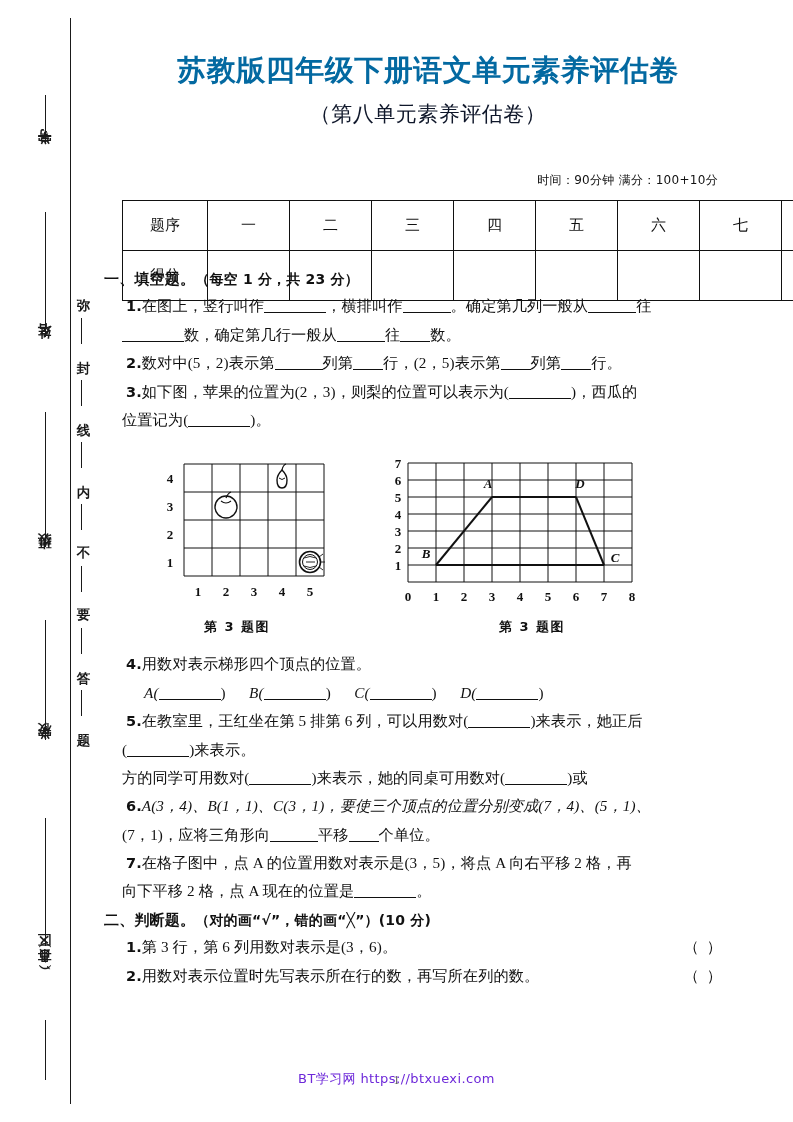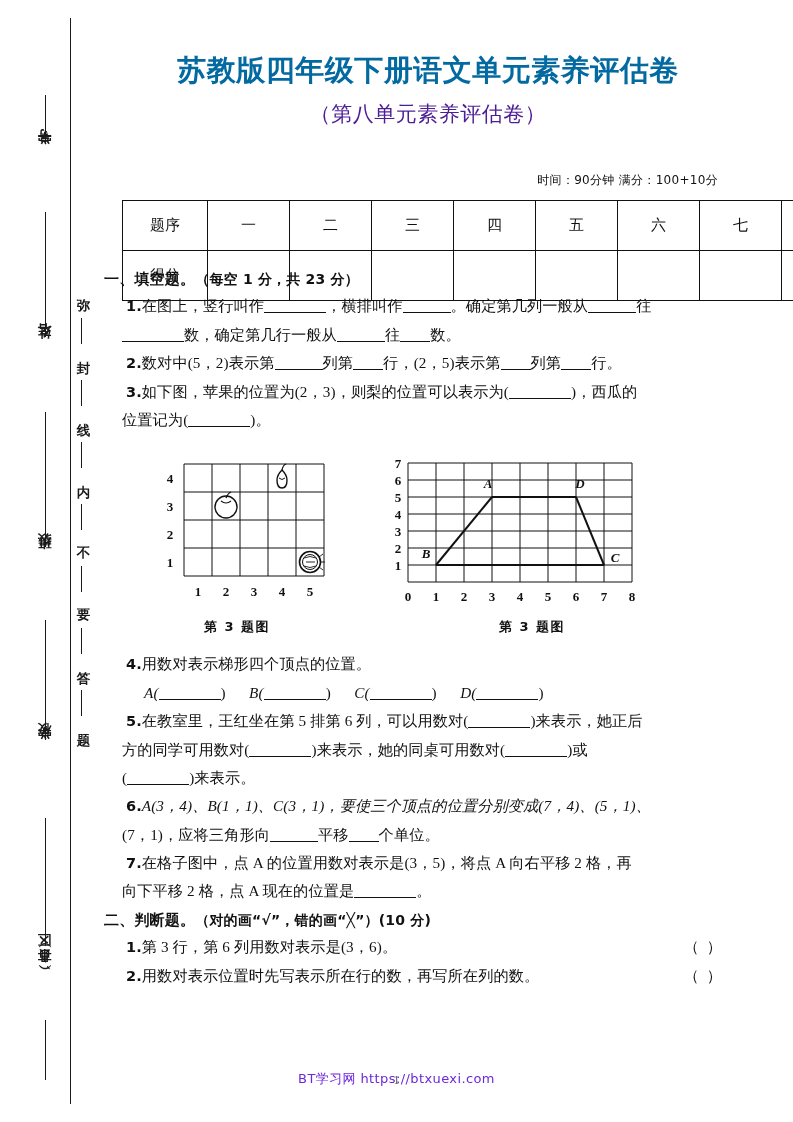--- a/index.html
+++ b/index.html
@@ -68,21 +68,21 @@
     letter-spacing: 0.5px;
     line-height: 1.25;
     color: #0369a1;
   }
   #sub-title {
     font-family: "DejaVu Sans", "Liberation Sans", sans-serif;
     font-size: 21px;
     font-weight: 500;
     margin-top: 12px;
     letter-spacing: 0.5px;
-    color: #4c1d95;
+    color: #0f172a;
   }
   #meta-line {
     position: absolute;
     left: 108px;
     top: 172px;
     width: 610px;
     text-align: right;
     font-family: "DejaVu Sans", "Liberation Sans", sans-serif;
     font-size: 12px;
     letter-spacing: 0.3px;
@@ -438,24 +438,24 @@
       &nbsp;&nbsp;&nbsp;&nbsp;
       <span class="it">C(</span><span class="blank w-lg"></span><span>)</span>
       &nbsp;&nbsp;&nbsp;&nbsp;
       <span class="it">D(</span><span class="blank w-lg"></span><span>)</span>
     </div>
 
     <div class="q">
       <span class="qn">5.</span><span>在教室里，王红坐在第 5 排第 6 列，可以用数对(</span><span class="blank w-lg"></span><span>)来表示，她正后</span>
     </div>
     <div class="q q-ind">
+      <span>(</span><span class="blank w-lg"></span><span>)来表示。</span>
+    </div>
+    <div class="q q-ind">
       <span>方的同学可用数对(</span><span class="blank w-lg"></span><span>)来表示，她的同桌可用数对(</span><span class="blank w-lg"></span><span>)或</span>
-    </div>
-    <div class="q q-ind">
-      <span>(</span><span class="blank w-lg"></span><span>)来表示。</span>
     </div>
 
     <div class="q">
       <span class="qn">6.</span><span class="it">A(3，4)、B(1，1)、C(3，1)，要使三个顶点的位置分别变成(7，4)、(5，1)、</span>
     </div>
     <div class="q q-ind">
       <span>(7，1)，应将三角形向</span><span class="blank w-md"></span><span>平移</span><span class="blank w-sm"></span><span>个单位。</span>
     </div>
 
     <div class="q">

